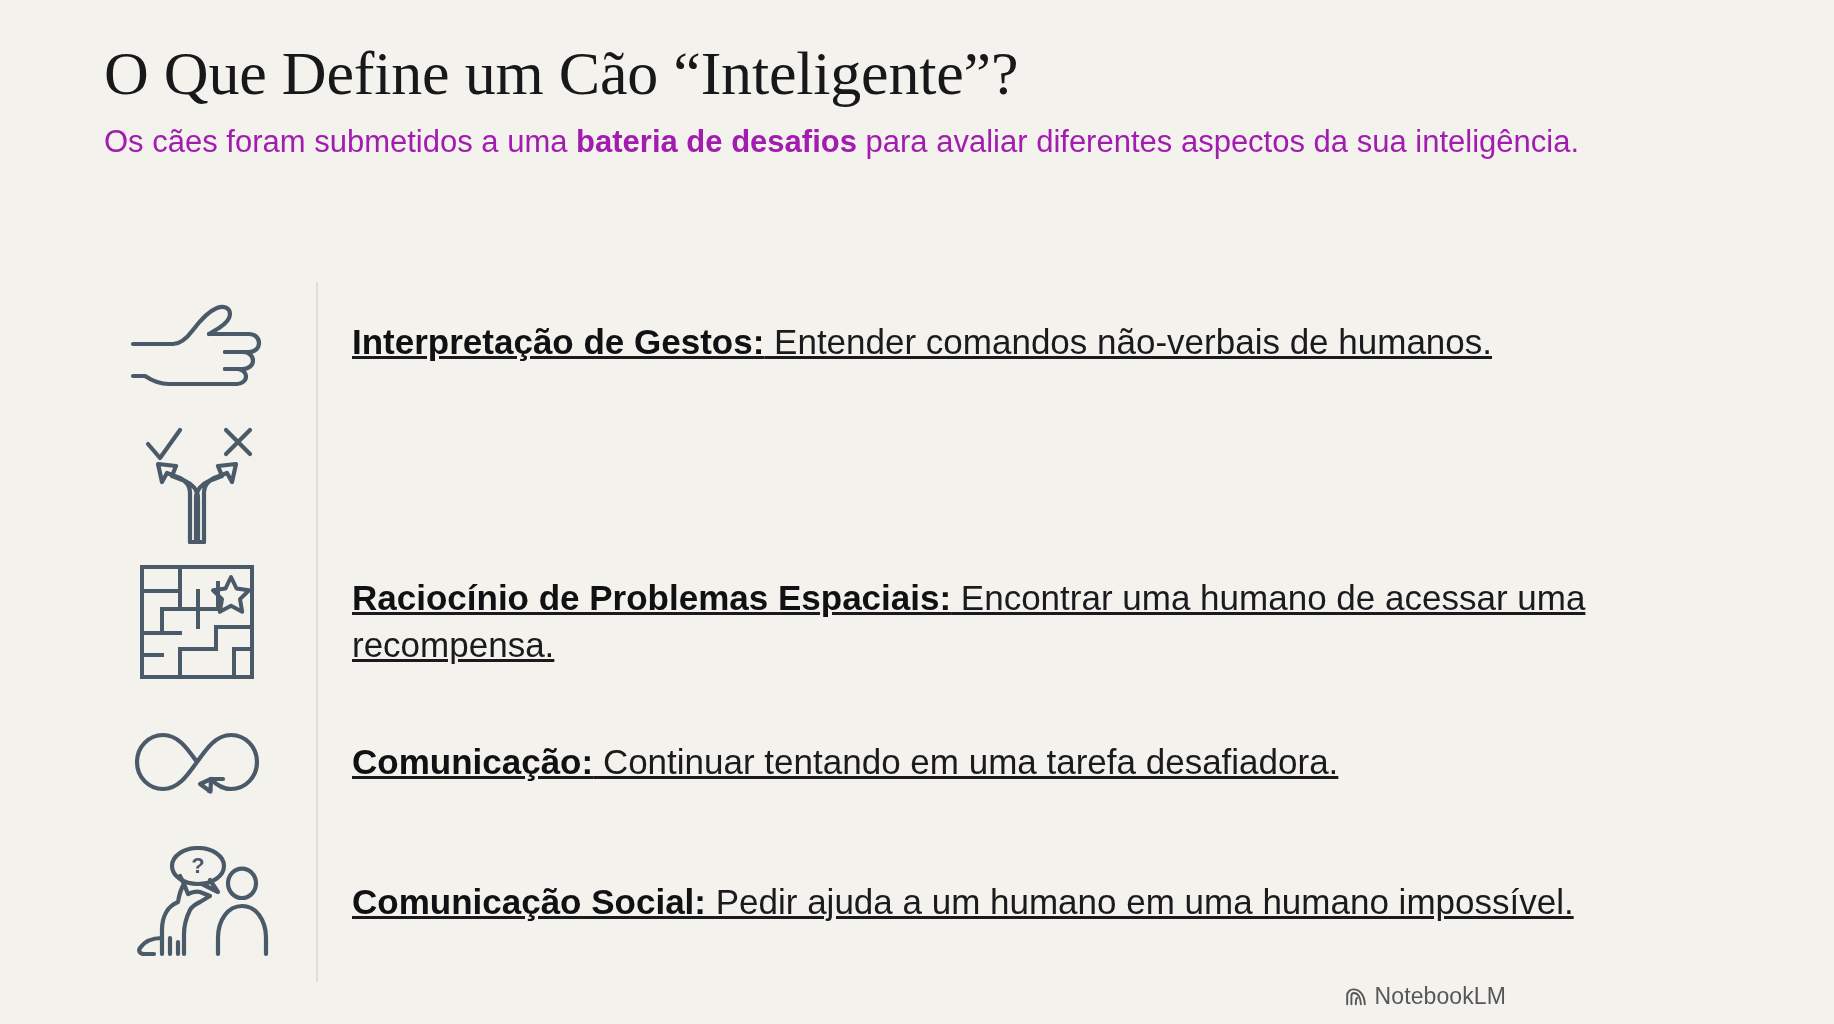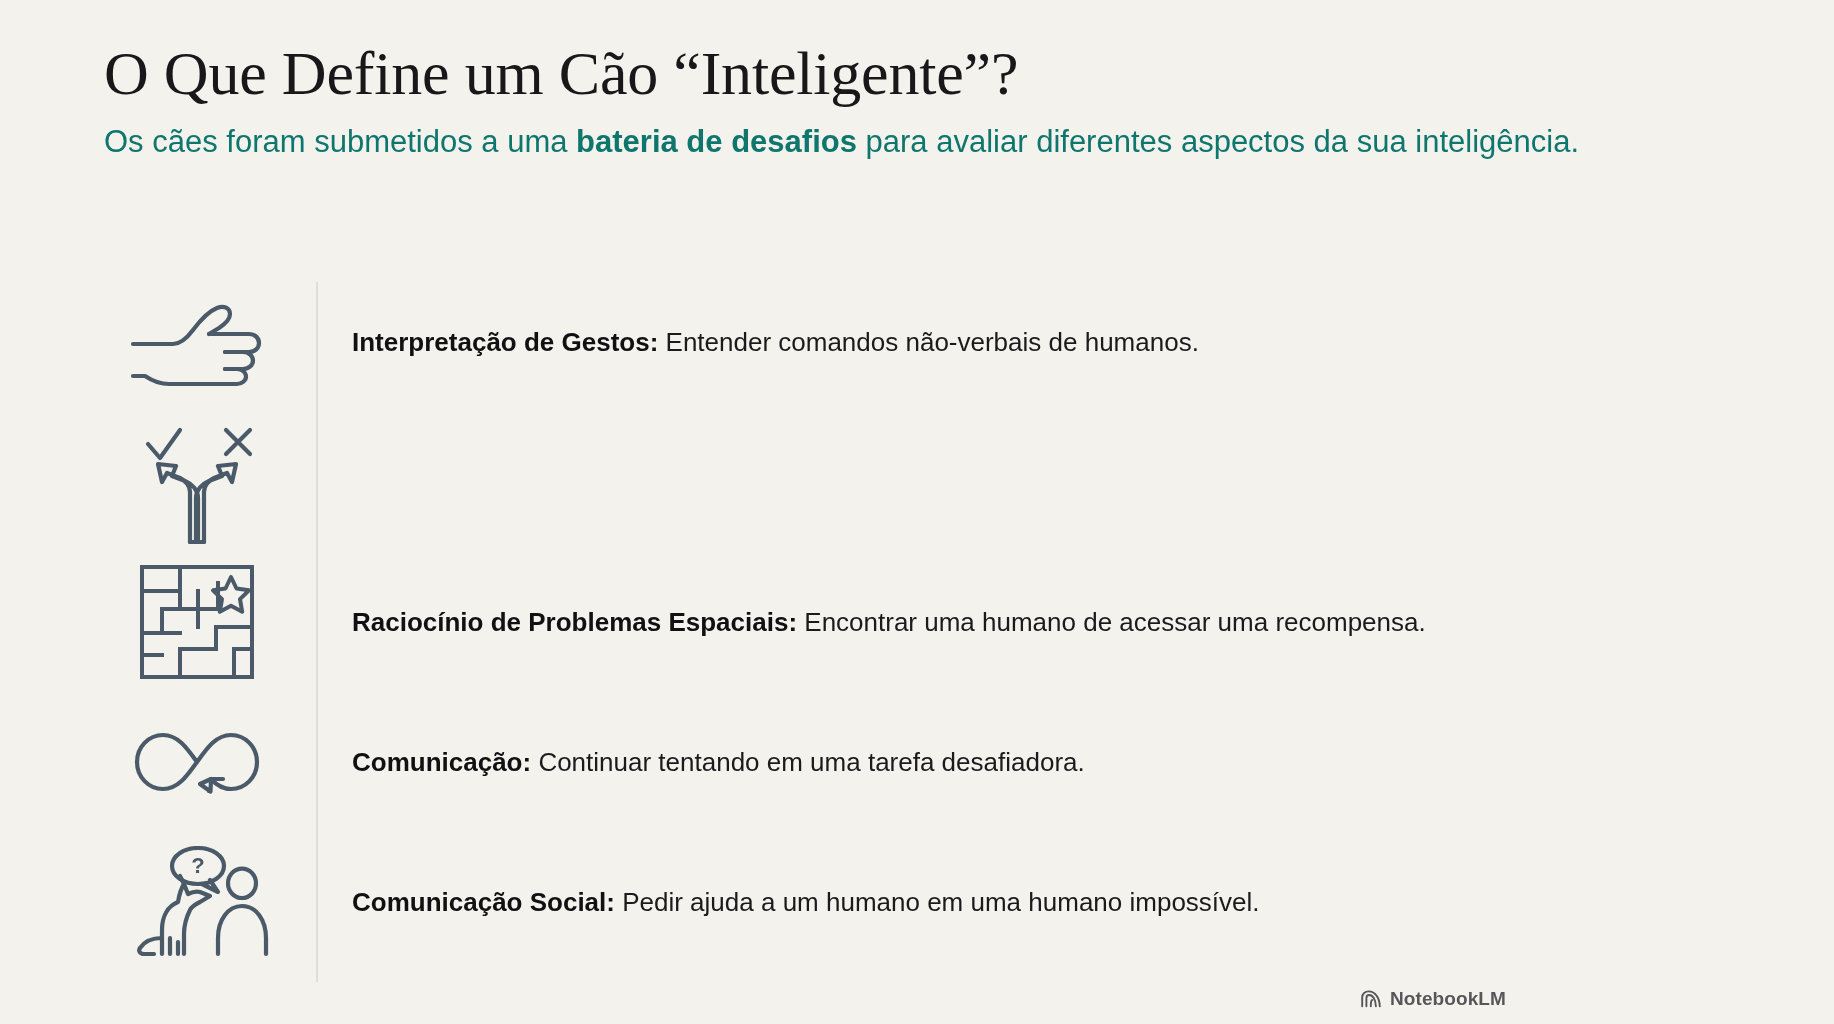--- a/index.html
+++ b/index.html
@@ -38,21 +38,21 @@
     font-weight: 400;
     color: #18181a;
     letter-spacing: -0.2px;
     margin: 0 0 14px 0;
     white-space: nowrap;
   }
   .page-subtitle {
     font-size: 31px;
     line-height: 1.34;
     font-weight: 400;
-    color: #0f766e;
+    color: #a21caf;
     margin: 0;
     max-width: 1500px;
   }
   .page-subtitle b {
     font-weight: 700;
   }
 
   
   .content {
     position: absolute;
@@ -94,46 +94,47 @@
     padding-right: 10px;
     box-sizing: border-box;
   }
   .item-icon svg {
     display: block;
   }
 
   .item-text {
     flex: 1 1 auto;
     padding-left: 52px;
-    font-size: 26px;
+    font-size: 35px;
     line-height: 1.33;
     color: #1b1b1e;
     max-width: 1290px;
+    text-decoration: underline;
   }
   .item-term {
     font-weight: 700;
     color: #111113;
   }
   .item-desc {
     font-weight: 400;
   }
 
   
   .watermark {
     position: absolute;
     right: 20px;
     bottom: 14px;
     display: flex;
     align-items: center;
     gap: 8px;
     opacity: 0.82;
   }
   .watermark-label {
-    font-size: 19px;
-    font-weight: 700;
+    font-size: 23px;
+    font-weight: 400;
     color: #35353a;
     letter-spacing: 0.1px;
   }
   .watermark-icon svg { display: block; }
 </style>
 </head>
 <body>
 
 <div class="slide">
 

